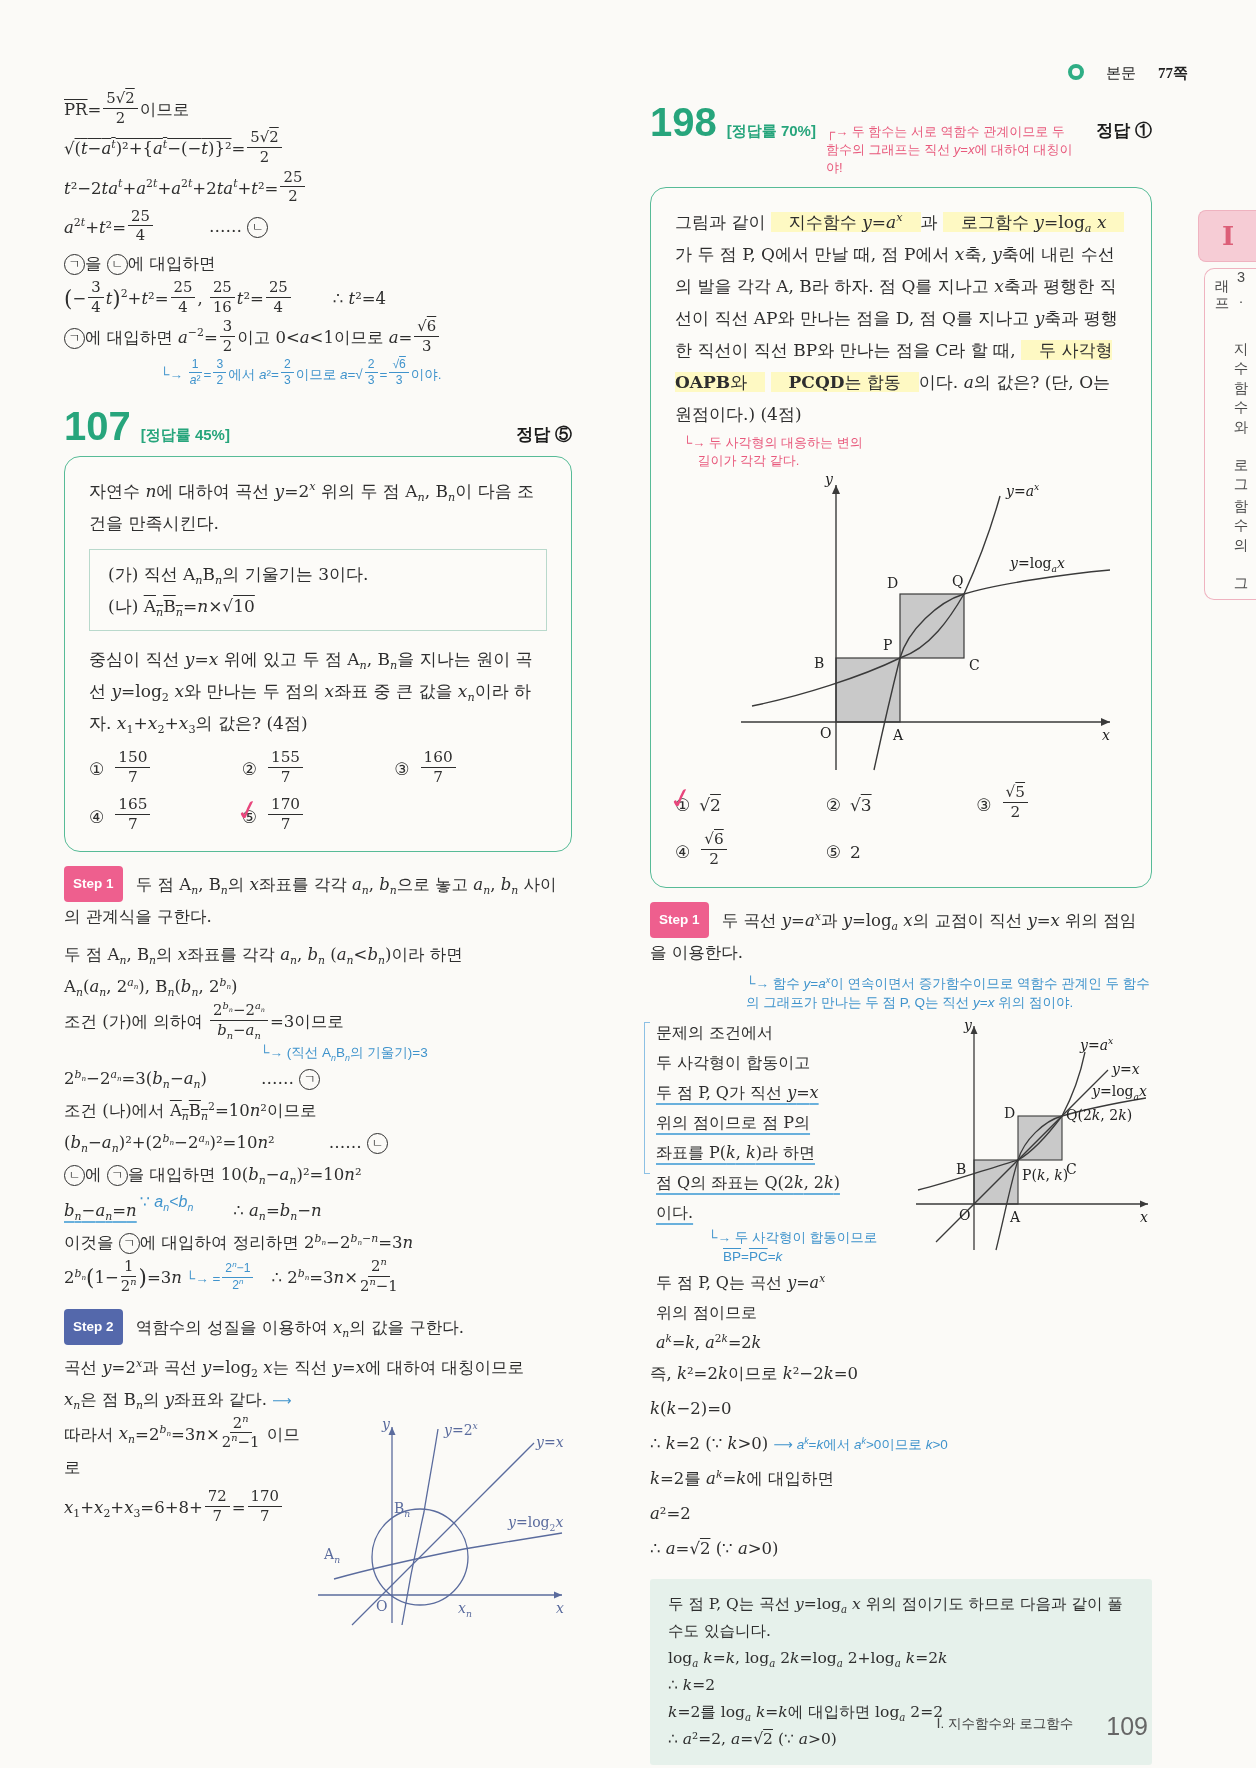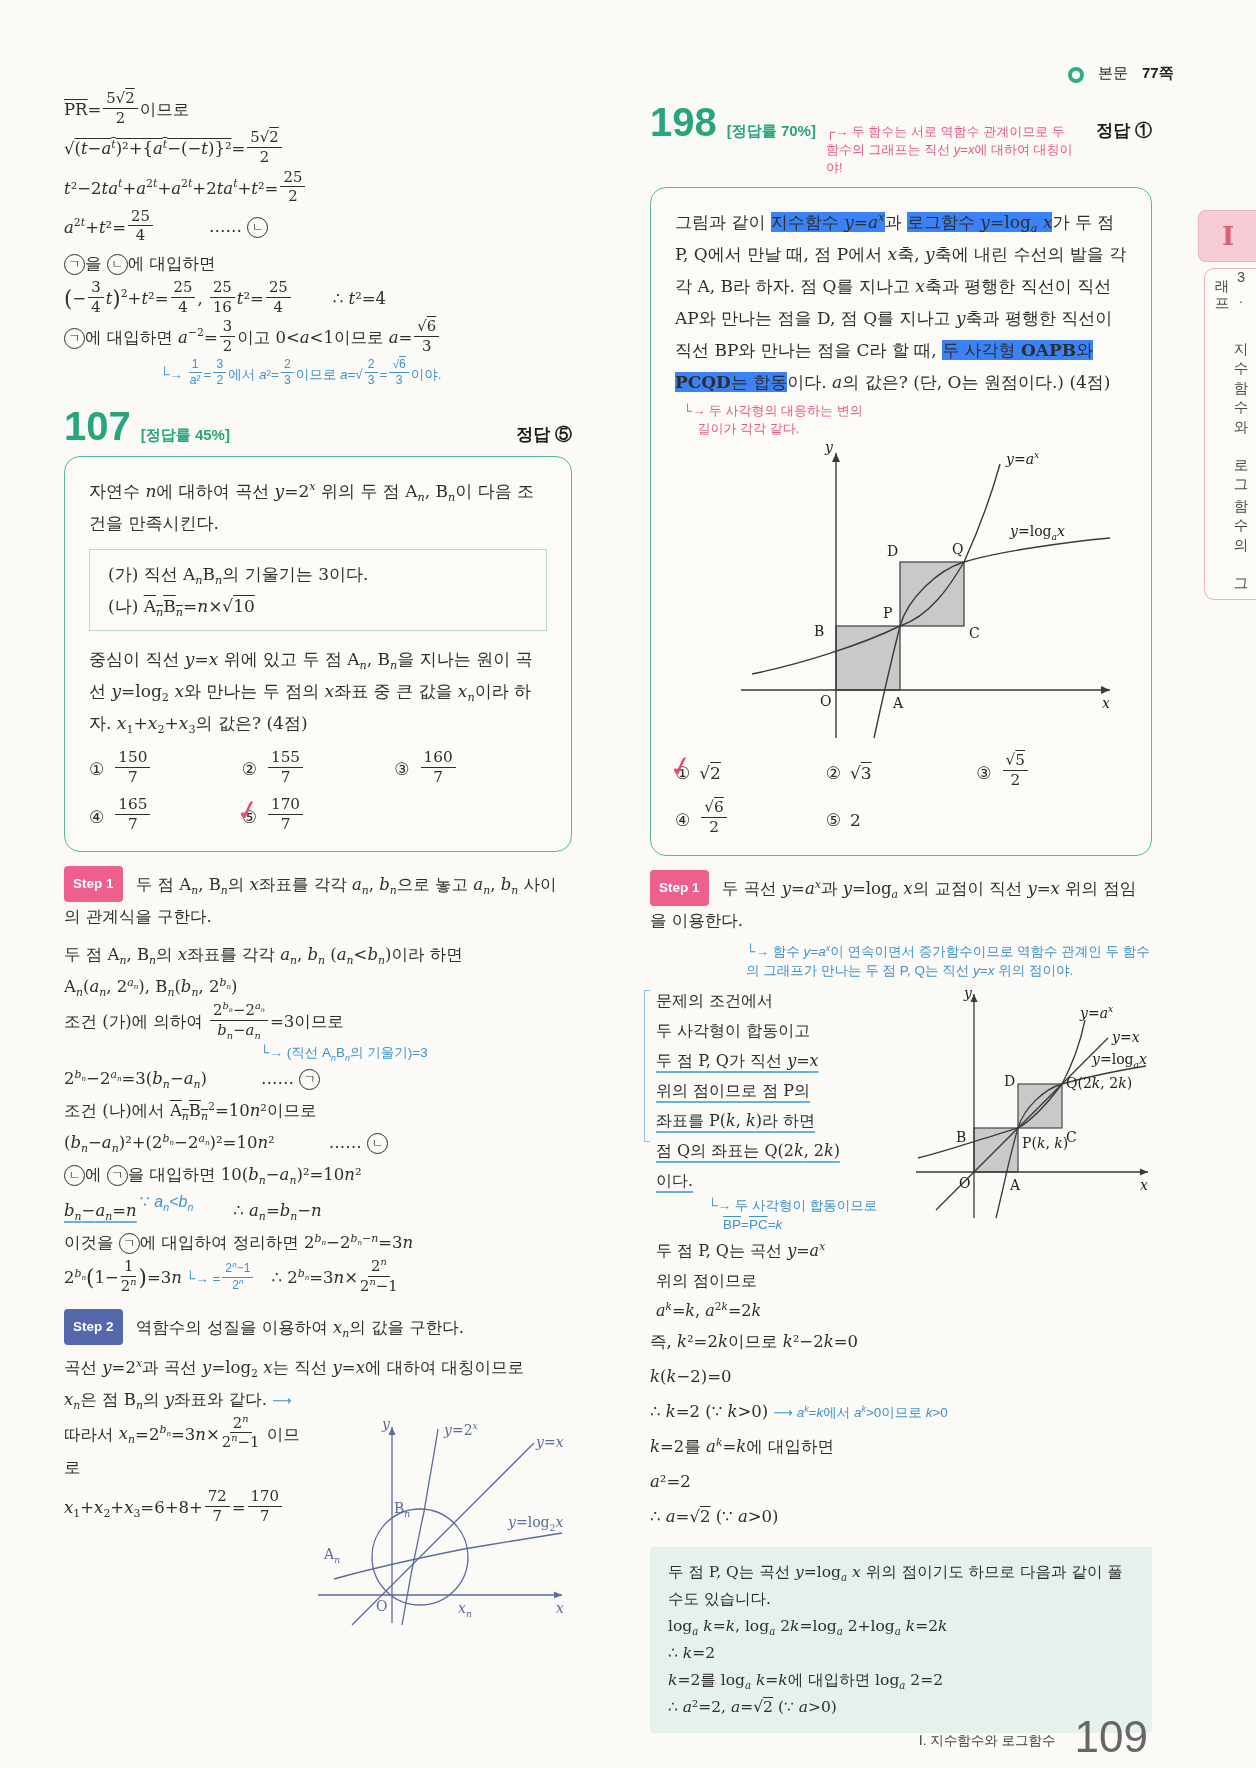--- a/index.html
+++ b/index.html
@@ -19,21 +19,21 @@
   .rt,.ovl{text-decoration:overline}
   .bp{font-size:1.3em;vertical-align:-2px}
   .tag{margin-left:54px}
   .gap{display:inline-block;width:40px}
   .circj{display:inline-block;width:19px;height:19px;border:1.1px solid currentColor;border-radius:50%;
          text-align:center;line-height:19px;font-size:12px;vertical-align:1px;
          font-family:"Liberation Sans",sans-serif}
   .bnote{font-family:"Liberation Sans",sans-serif;font-size:13.5px;color:#3f93cc;line-height:19px}
   .pnote{font-family:"Liberation Sans",sans-serif;font-size:13px;color:#e8597c;line-height:18px}
   .supn{vertical-align:9px;margin-left:3px;font-size:16px}
-  mark{background:#3b82f6;color:inherit;padding:0 0}
+  mark{background:#fef9c3;color:inherit;padding:0 18px}
   .ubl{text-decoration:underline;text-decoration-color:#69b0dc;text-decoration-thickness:1.6px;text-underline-offset:5px}
   .qhead{display:flex;align-items:baseline;gap:10px;margin:16px 0 10px}
   .qnum{font-family:"Liberation Sans",sans-serif;font-weight:800;font-size:40px;color:#27a57c;line-height:1}
   .qrate{font-family:"Liberation Sans",sans-serif;font-weight:600;font-size:15px;color:#27a57c}
   .qans{margin-left:auto;font-family:"Liberation Sans",sans-serif;font-weight:700;font-size:17px;color:#1c1c1c;white-space:nowrap}
   .hnote{width:252px;flex:none}
   .pbox{border:1.8px solid #57bb97;border-radius:16px;padding:18px 24px 16px;margin-bottom:14px;background:#fcfbf8}
   .cbox{border:1.2px solid #b9d9cc;padding:8px 18px;margin:10px 0 12px}
   .ptext{font-size:17px;line-height:32px}
   .choices{display:grid;grid-template-columns:1fr 1fr 1fr;row-gap:10px;margin-top:12px}
@@ -50,35 +50,35 @@
   .grow{flex:1}
   .narrow{width:240px;flex:none;position:relative;padding-left:6px}
   .narrow::before{content:"";position:absolute;left:-6px;top:4px;height:150px;width:5px;
                   border-left:1.4px solid #8cc0e4;border-top:1.4px solid #8cc0e4;border-bottom:1.4px solid #8cc0e4}
   .nline{font-size:16px;line-height:30px}
   .fig{position:relative;flex:none}
   .flb{position:absolute;font-size:14px;font-family:"DejaVu Serif",serif;color:#222;white-space:nowrap;line-height:1}
   .fig107 .flb{color:#5a6b9d}
   svg{display:block}
   .altbox{background:#e6f1eb;border-radius:3px;padding:12px 18px;margin-top:14px;font-size:15.5px;line-height:27px}
-  .ref{position:absolute;left:1068px;top:64px;display:flex;align-items:flex-end;gap:14px;
-       font-family:Liberation Sans, sans-serif;font-size:15px;color:#222}
+  .ref{position:absolute;left:1068px;top:64px;display:flex;align-items:flex-start;gap:22px;
+       font-family:Liberation Serif, serif;font-size:15px;color:#222}
   .refdot{width:8px;height:8px;border:4px solid #2fae85;border-radius:50%}
   .tabU{position:absolute;left:1198px;top:210px;width:58px;height:50px;background:#f6ccd5;
         border:1.2px solid #efb3c0;border-right:none;border-radius:8px 0 0 8px;display:flex;
         align-items:center;justify-content:center;font-family:"DejaVu Serif",serif;font-weight:700;
         font-size:26px;color:#dc5f78}
   .tabC{position:absolute;left:1204px;top:268px;width:52px;height:330px;border:1.2px solid #efb3c0;
         border-right:none;border-radius:10px 0 0 10px;display:flex;align-items:center;justify-content:center;
         writing-mode:vertical-rl;text-orientation:upright;letter-spacing:5px;
         font-family:"Liberation Sans",sans-serif;font-size:14.5px;color:#4a4a4a;background:#fcfbf8}
   .footer{position:absolute;top:1712px;left:0;width:1148px;text-align:right}
   .footer .fch{font-family:"Liberation Sans",sans-serif;font-size:13.5px;color:#444}
-  .footer .pg{font-family:"Liberation Sans",sans-serif;font-weight:300;font-size:44px;color:#666;
-              margin-left:14px;vertical-align:-7px}
+  .footer .pg{font-family:"Liberation Sans",sans-serif;font-weight:300;font-size:25px;color:#666;
+              margin-left:28px;vertical-align:-7px}
 </style>
 </head>
 <body>
 
 <div class="ref">
   <span class="refdot"></span>
   <span>본문</span>
   <b>77쪽</b>
 </div>
 

